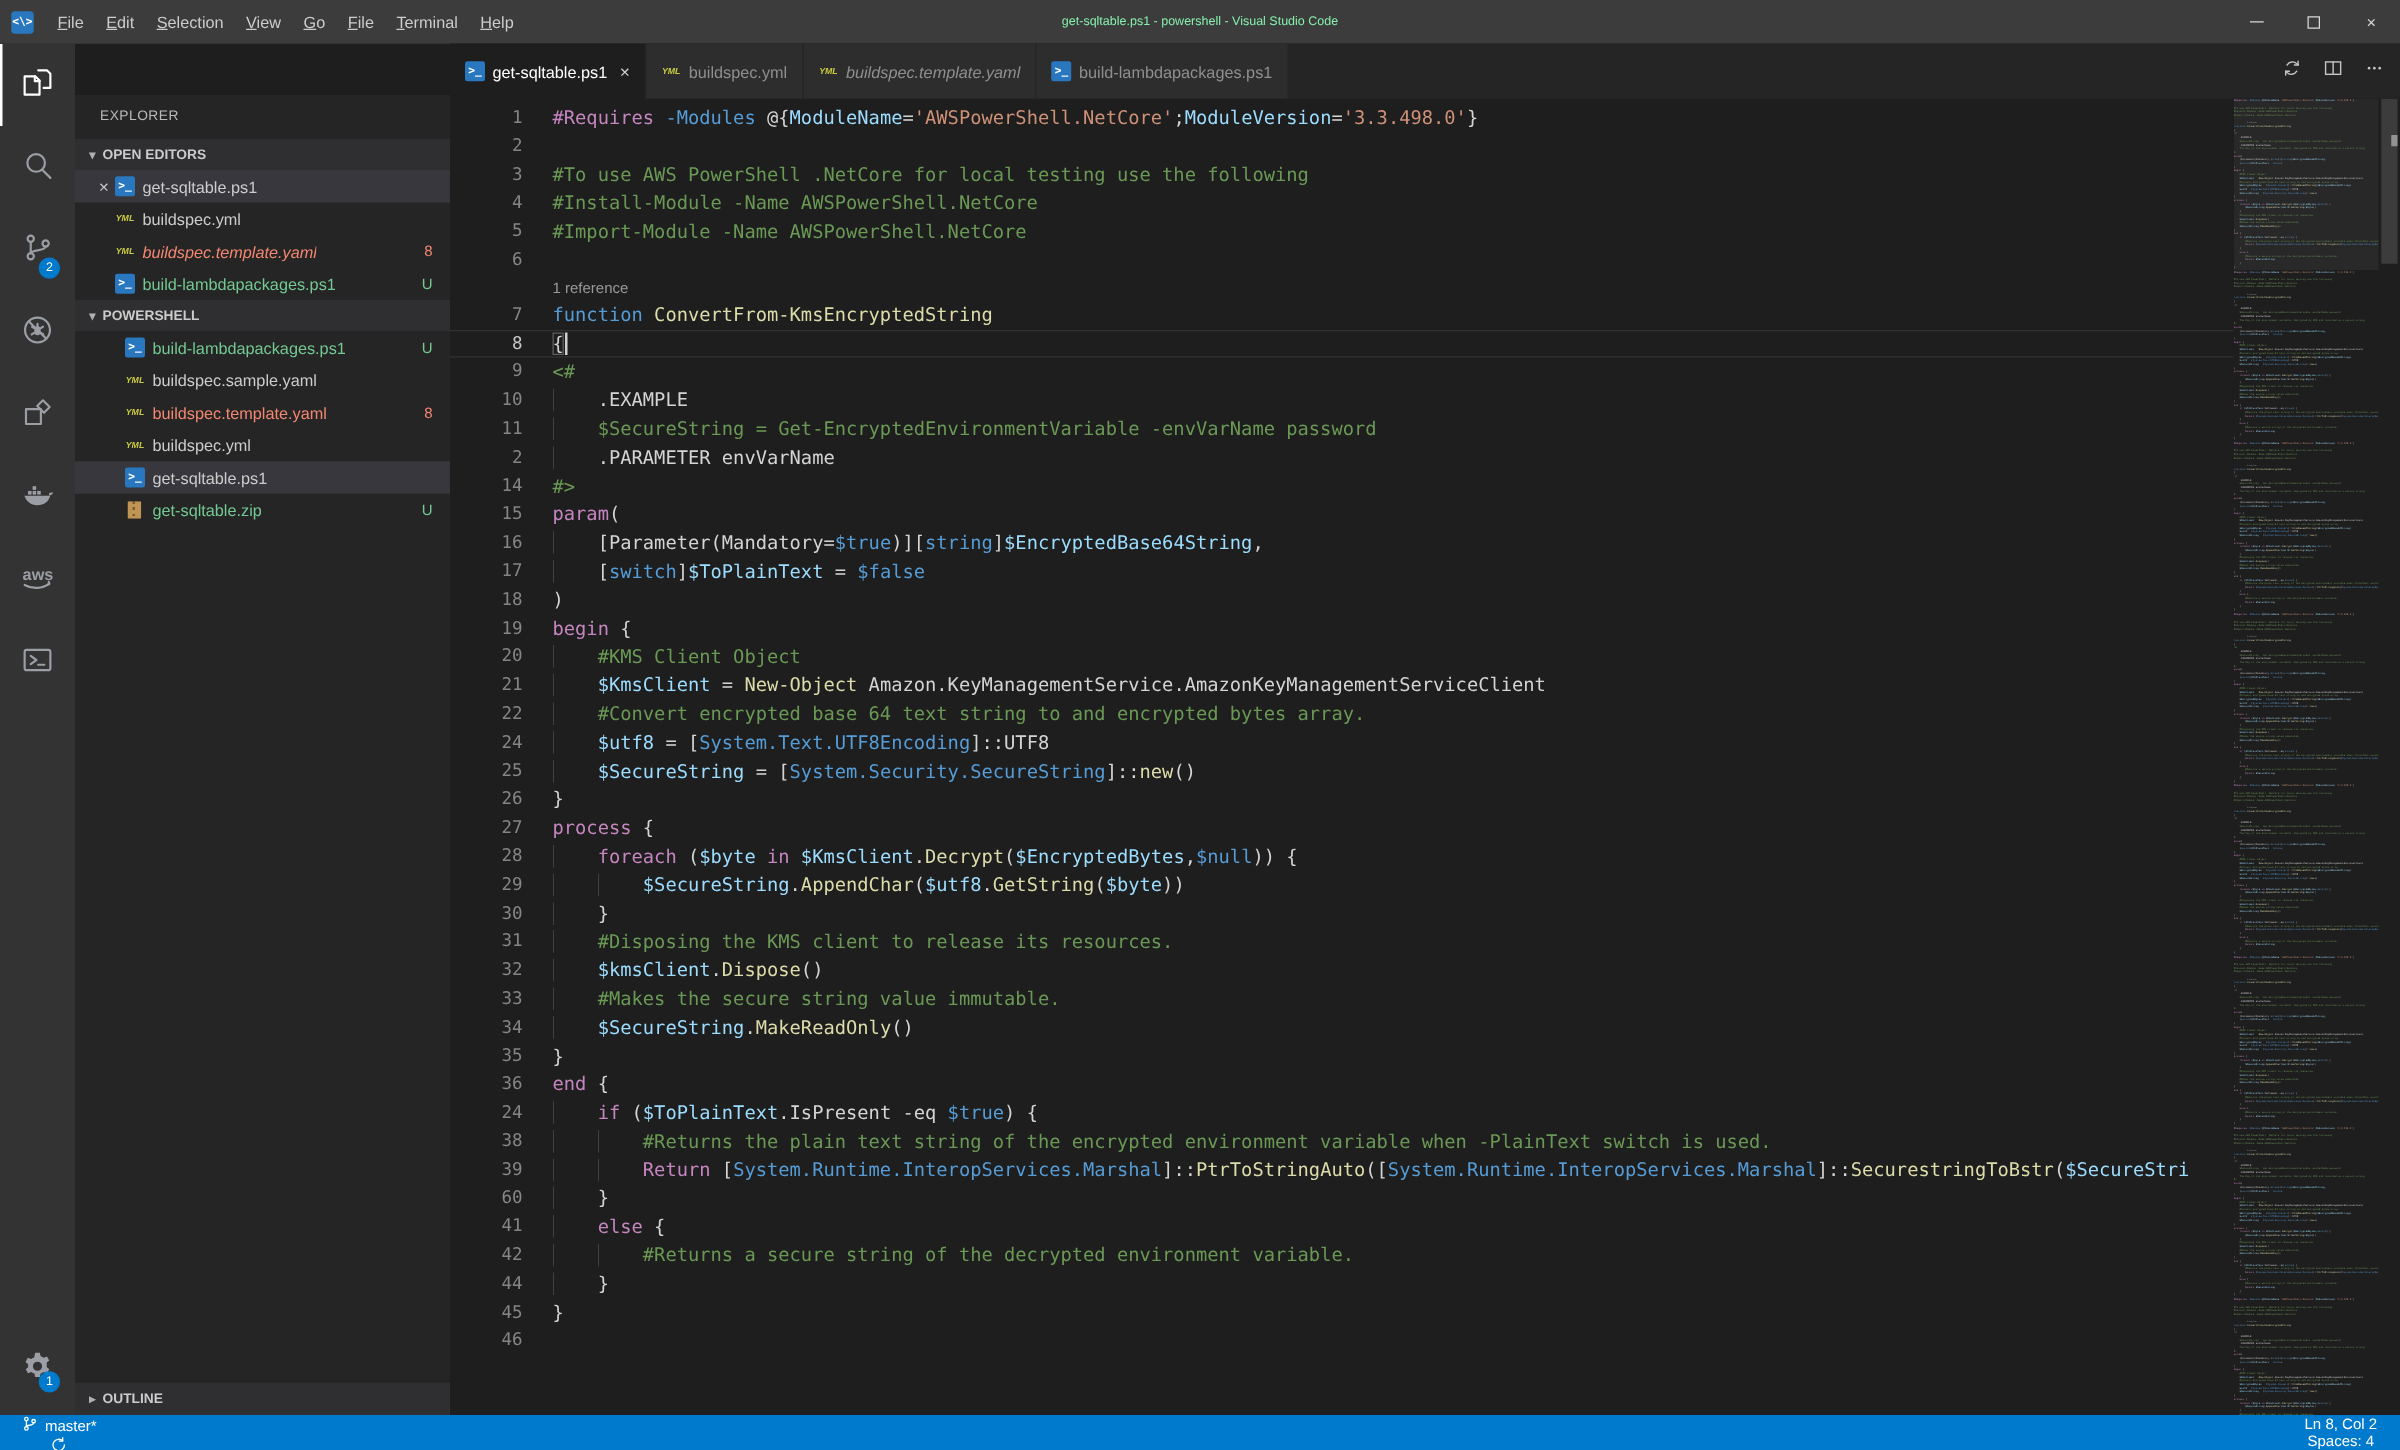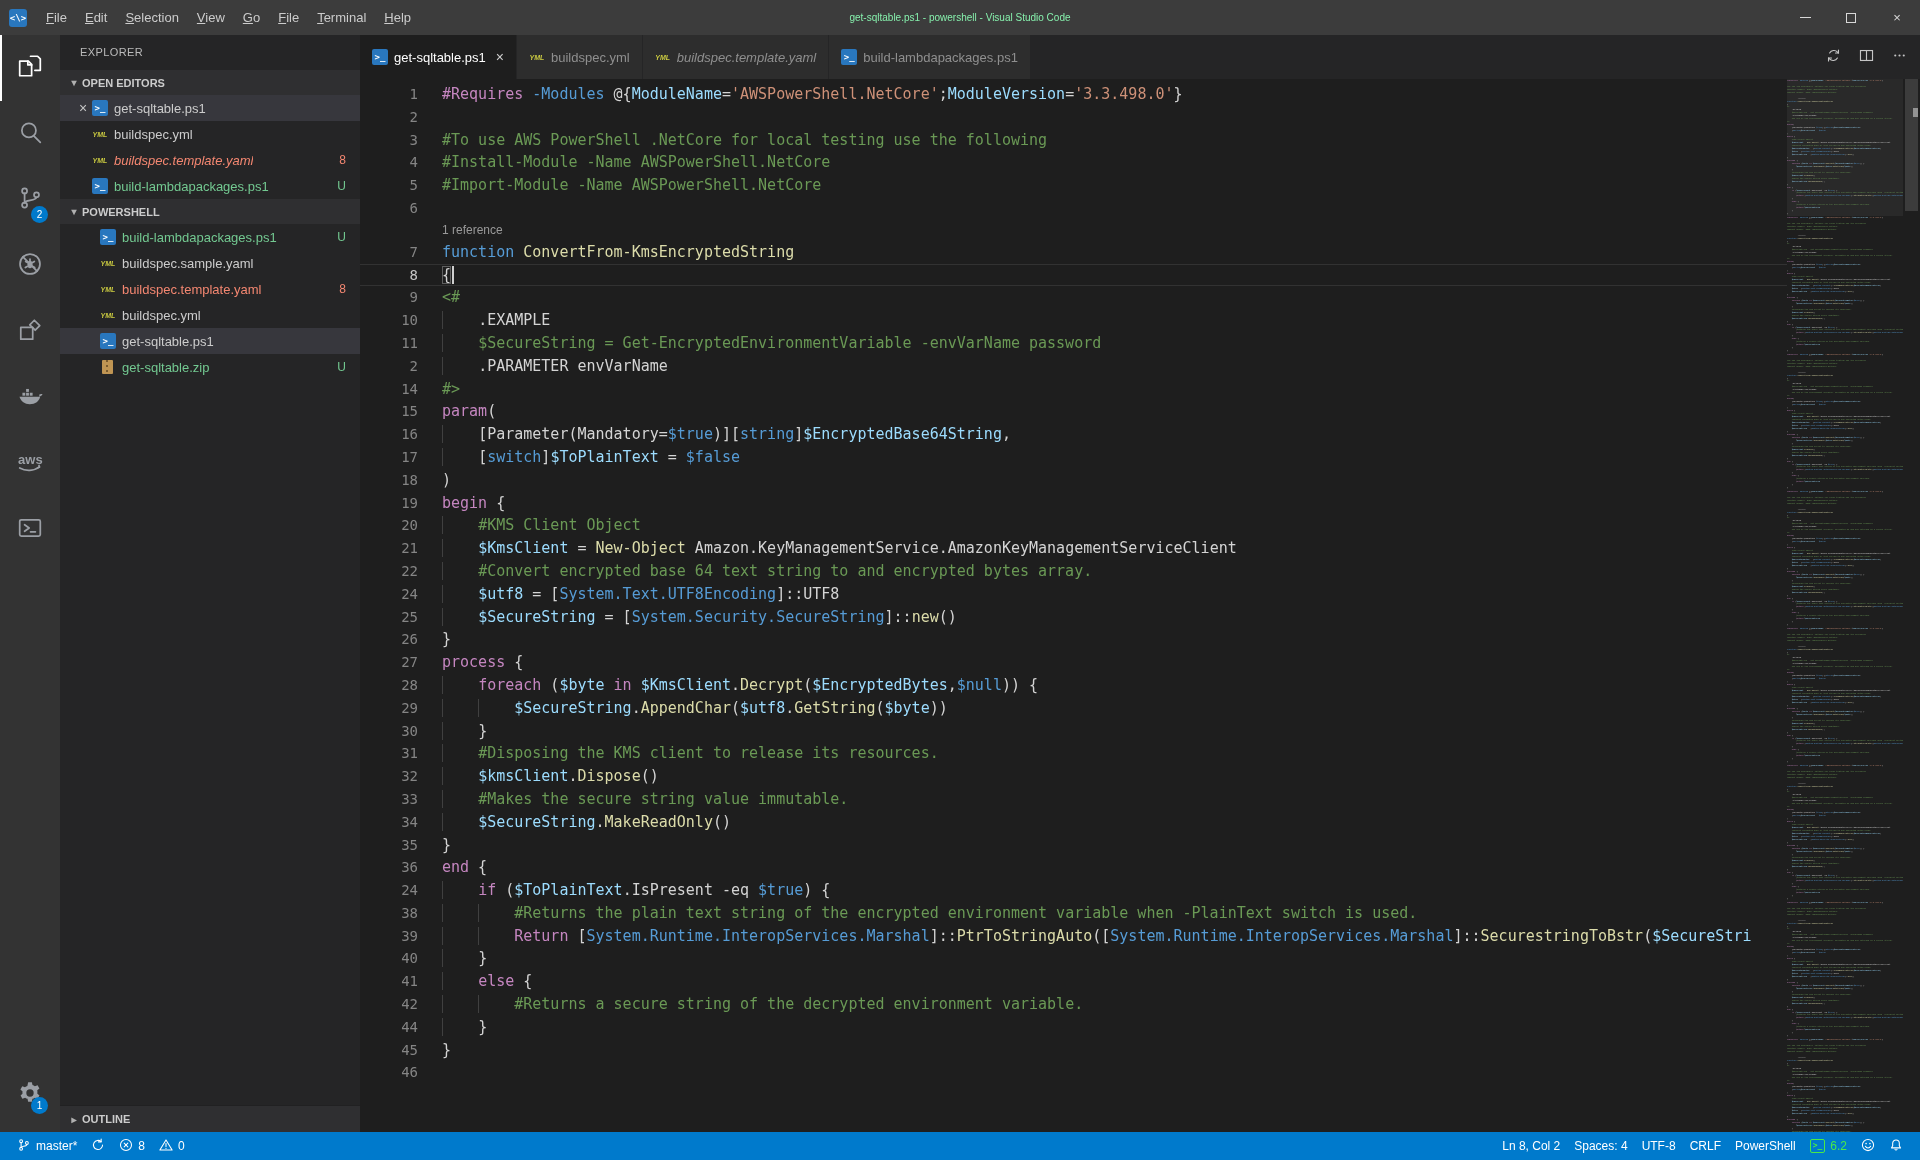--- a/index.html
+++ b/index.html
@@ -26,21 +26,21 @@
   .ab-item { width:60px; height:66px; display:flex; align-items:center; justify-content:center;
     color:#9b9fa5; position:relative; cursor:pointer; }
   .ab-item.active { color:#ffffff; box-shadow:inset 2px 0 0 #ffffff; }
   .ab-item svg { width:26px; height:26px; stroke:currentColor; fill:none; stroke-width:1.6; stroke-linecap:round; stroke-linejoin:round; }
   .ab-bottom { position:absolute; bottom:8px; left:0; width:60px; height:58px; display:flex; align-items:center; justify-content:center; color:#9b9fa5; }
   .ab-bottom svg { width:26px; height:26px; }
   .ab-badge { position:absolute; right:12px; bottom:10px; min-width:17px; height:17px; border-radius:9px;
     background:#007acc; color:#fff; font-size:10px; line-height:17px; text-align:center; padding:0 3px; }
 
   
-  .sidebar { width:300px; background:#252526; position:relative; flex:none; font-size:13px; }
+  .sidebar { width:300px; background:#252526; position:relative; flex:none; font-size:13px;margin-top:41px; }
   .sb-title { height:35px; line-height:35px; padding-left:20px; font-size:11px; color:#bbbbbb; letter-spacing:.4px; }
   .section-header { height:25px; display:flex; align-items:center; font-size:11px; font-weight:bold; color:#cccccc;
     background:#2f2f31; padding-left:6px; cursor:pointer; }
   .section-header .twisty { width:16px; text-align:center; font-size:10px; color:#b0b0b0; }
   .file-row { height:26px; display:flex; align-items:center; color:#cccccc; cursor:pointer; padding-right:14px; position:relative; }
   .file-row.selected { background:#37373d; }
   .file-row .close-x { width:18px; margin-left:14px; text-align:center; color:#c5c5c5; font-size:14px; flex:none; }
   .file-row .spacer { width:18px; margin-left:14px; flex:none; }
   .file-row .label { white-space:nowrap; overflow:hidden; }
   .file-row .fbadge { margin-left:auto; font-size:12px; padding-left:8px; }
@@ -89,21 +89,21 @@
   .mm-inner { transform:scale(0.13); transform-origin:0 0; width:1400px; }
   .mm-inner .code-line .ltext { margin-left:0; }
   .mm-slider { position:absolute; top:0; left:0; right:0; height:137px; background:rgba(255,255,255,0.055); }
   .vscroll { position:absolute; top:0; right:0; bottom:0; width:17px; }
   .vthumb { position:absolute; top:0; left:2px; width:13px; height:132px; background:rgba(121,121,121,0.33); }
   .vmark { position:absolute; top:29px; right:2px; width:5px; height:9px; background:#a9a9a9; opacity:.8; }
 
   
   .statusbar { height:28px; background:#007acc; display:flex; align-items:center; justify-content:space-between;
     color:#ffffff; font-size:12px; padding:0 10px; flex:none; }
-  .sb-group { display:flex; align-items:center; height:28px; }
+  .sb-group { display:flex; align-items:center; height:28px;flex-direction:column; }
   .sb-item { display:flex; align-items:center; gap:5px; padding:0 7px; height:28px; cursor:pointer; }
   .sb-item svg { width:14px; height:14px; stroke:currentColor; fill:none; stroke-width:1.2; stroke-linecap:round; stroke-linejoin:round; }
   .ps62 { color:#49e949; }
   .ps62-box { border:1px solid #49e949; border-radius:2px; font:bold 8px/1 "DejaVu Sans Mono",monospace;
     padding:2px 2px; color:#49e949; }
 </style>
 </head>
 <body>
 
 <div class="titlebar">
@@ -343,21 +343,21 @@
           <div class="code-line"><span class="num">30</span><span class="ltext"><span class="g">    </span><span class="p">}</span></span></div>
           <div class="code-line"><span class="num">31</span><span class="ltext"><span class="g">    </span><span class="c">#Disposing the KMS client to release its resources.</span></span></div>
           <div class="code-line"><span class="num">32</span><span class="ltext"><span class="g">    </span><span class="v">$kmsClient</span><span class="p">.</span><span class="f">Dispose</span><span class="p">()</span></span></div>
           <div class="code-line"><span class="num">33</span><span class="ltext"><span class="g">    </span><span class="c">#Makes the secure string value immutable.</span></span></div>
           <div class="code-line"><span class="num">34</span><span class="ltext"><span class="g">    </span><span class="v">$SecureString</span><span class="p">.</span><span class="f">MakeReadOnly</span><span class="p">()</span></span></div>
           <div class="code-line"><span class="num">35</span><span class="ltext"><span class="p">}</span></span></div>
           <div class="code-line"><span class="num">36</span><span class="ltext"><span class="k">end</span><span class="p"> {</span></span></div>
           <div class="code-line"><span class="num">24</span><span class="ltext"><span class="g">    </span><span class="k">if</span><span class="p"> (</span><span class="v">$ToPlainText</span><span class="p">.IsPresent -eq </span><span class="b">$true</span><span class="p">) {</span></span></div>
           <div class="code-line"><span class="num">38</span><span class="ltext"><span class="g">        </span><span class="c">#Returns the plain text string of the encrypted environment variable when -PlainText switch is used.</span></span></div>
           <div class="code-line"><span class="num">39</span><span class="ltext"><span class="g">        </span><span class="k">Return</span><span class="p"> [</span><span class="b">System.Runtime.InteropServices.Marshal</span><span class="p">]::</span><span class="f">PtrToStringAuto</span><span class="p">([</span><span class="b">System.Runtime.InteropServices.Marshal</span><span class="p">]::</span><span class="f">SecurestringToBstr</span><span class="p">(</span><span class="v">$SecureStri</span></span></div>
-          <div class="code-line"><span class="num">40</span><span class="ltext"><span class="g">    </span><span class="p">}</span></span></div>
+          <div class="code-line"><span class="num">60</span><span class="ltext"><span class="g">    </span><span class="p">}</span></span></div>
           <div class="code-line"><span class="num">41</span><span class="ltext"><span class="g">    </span><span class="k">else</span><span class="p"> {</span></span></div>
           <div class="code-line"><span class="num">42</span><span class="ltext"><span class="g">        </span><span class="c">#Returns a secure string of the decrypted environment variable.</span></span></div>
           <div class="code-line"><span class="num">44</span><span class="ltext"><span class="g">    </span><span class="p">}</span></span></div>
           <div class="code-line"><span class="num">45</span><span class="ltext"><span class="p">}</span></span></div>
           <div class="code-line"><span class="num">46</span><span class="ltext"></span></div>
         </div>
       <div class="minimap" id="minimap">
         <div class="mm-slider"></div>
       <div class="mm-block">
             <div class="mm-inner">

